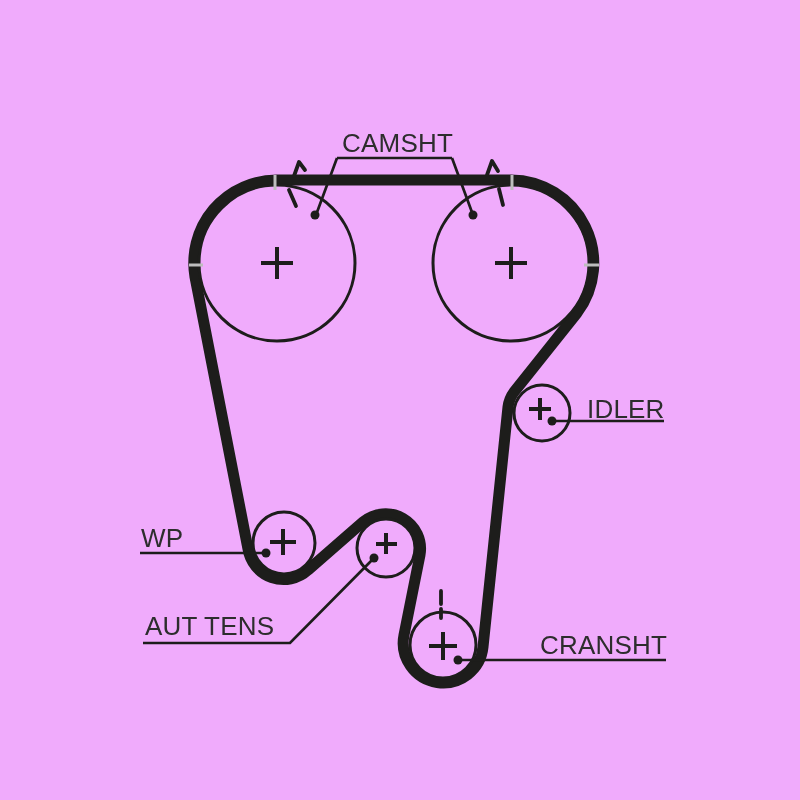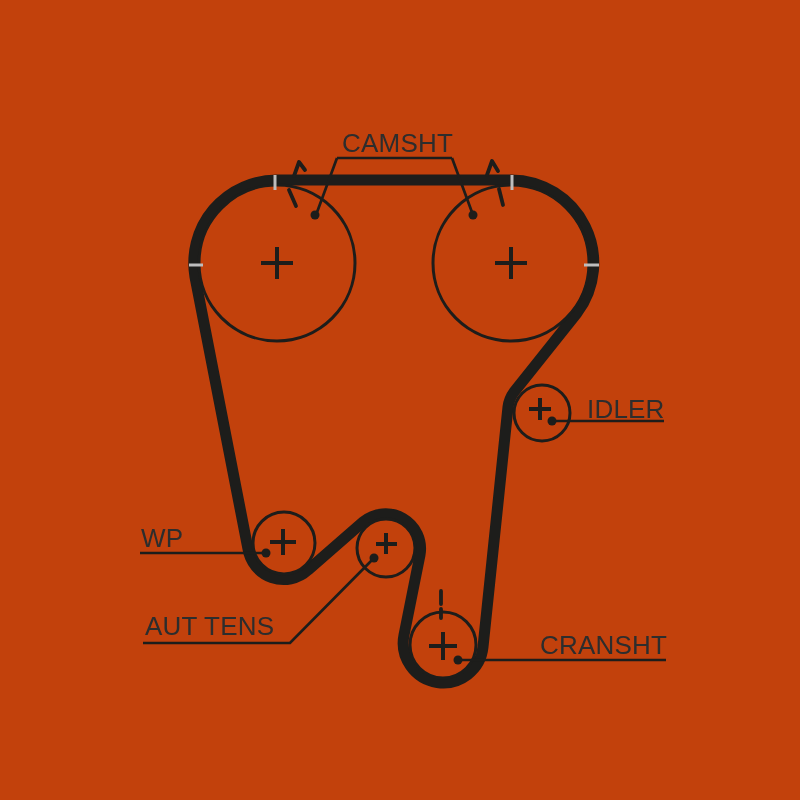--- a/index.html
+++ b/index.html
@@ -7,21 +7,21 @@
     padding: 0;
     width: 800px;
     height: 800px;
     background: #ffffff;
     font-family: "Liberation Sans", sans-serif;
   }
   .stage {
     position: relative;
     width: 800px;
     height: 800px;
-    background: #c2410c;
+    background: #f0abfc;
     overflow: hidden;
   }
   svg { display: block; }
   .belt {
     fill: none;
     stroke: #1d1d1b;
     stroke-width: 11;
     stroke-linejoin: round;
   }
   .pulley {

